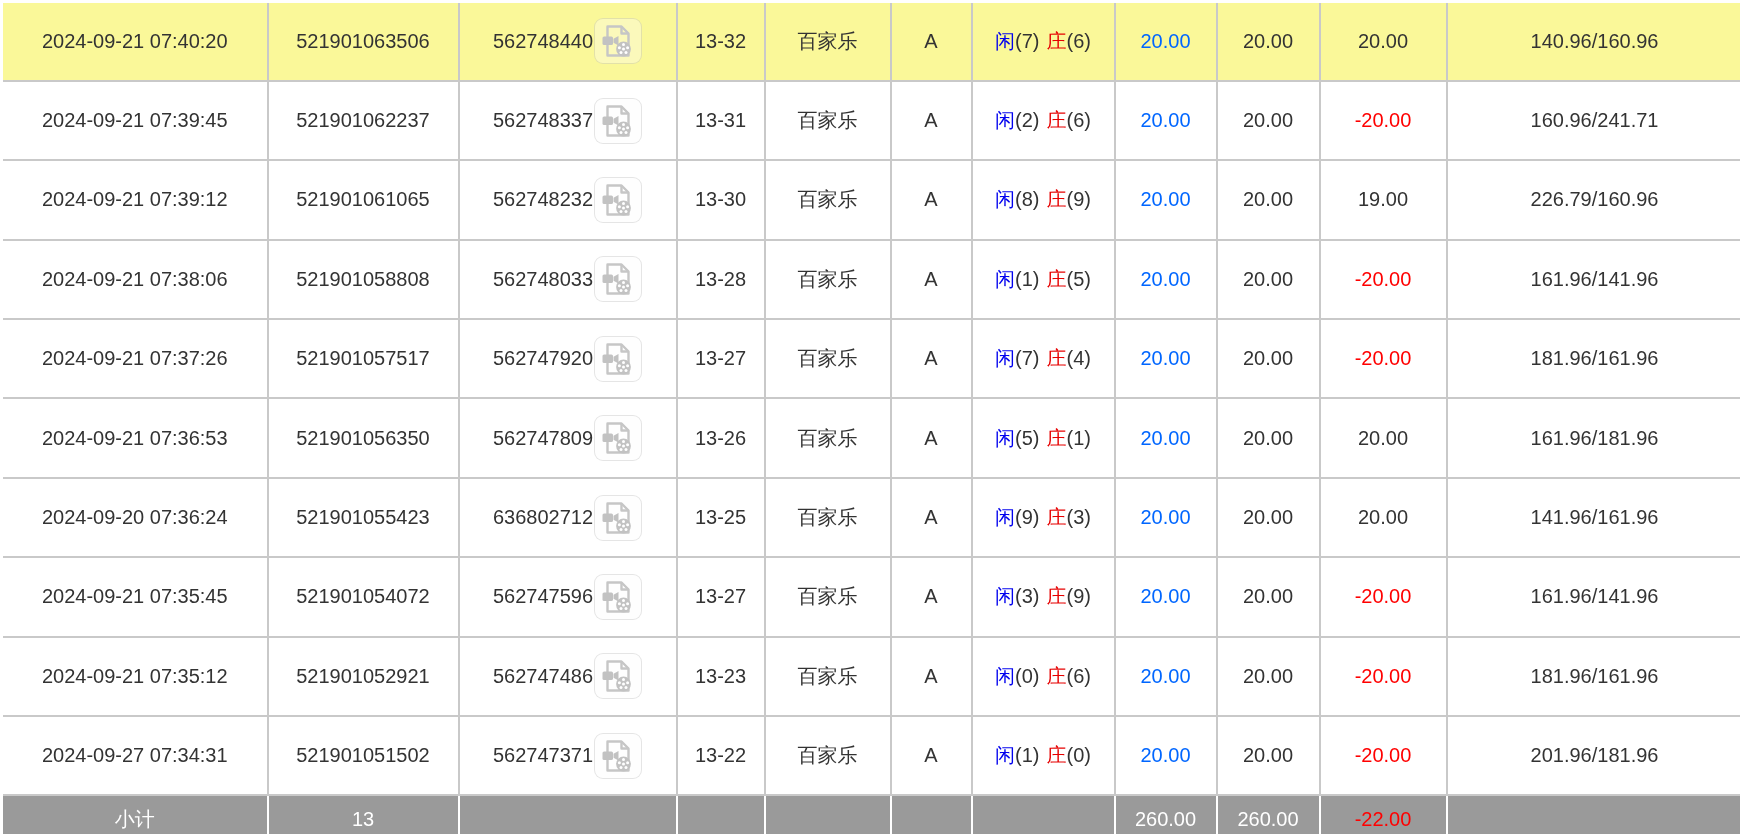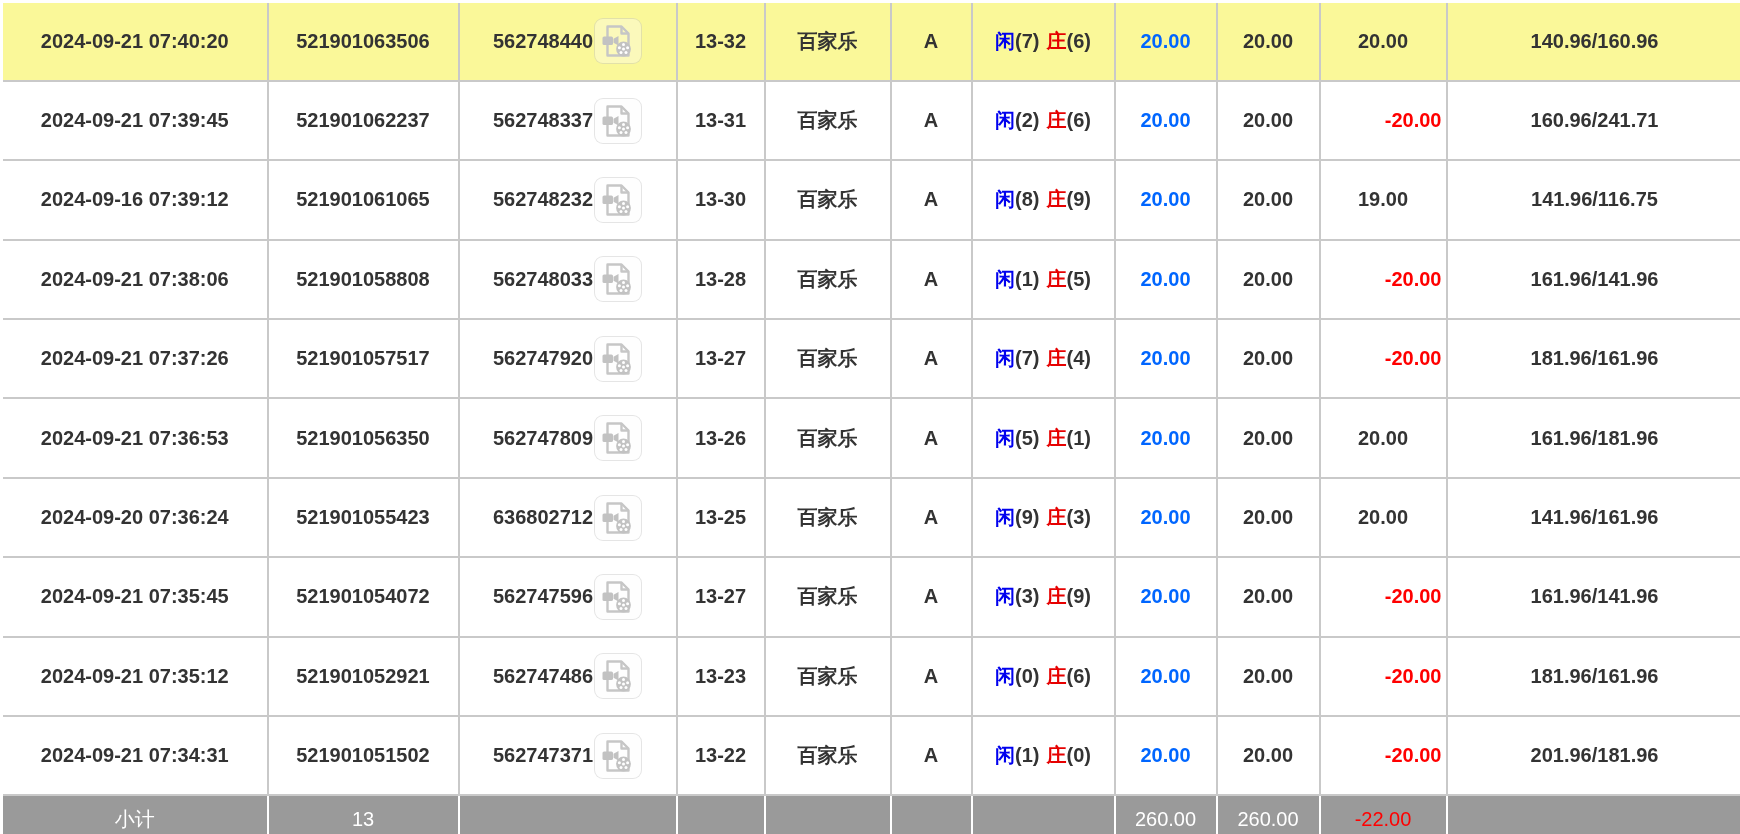--- a/index.html
+++ b/index.html
@@ -10,21 +10,21 @@
   body{
     width:1740px;height:834px;overflow:hidden;background:#fff;
     font-family:"Liberation Sans","DejaVu Sans",sans-serif;
     color:var(--text);
   }
   table.records{
     width:1740px;table-layout:fixed;border-collapse:collapse;
     border-top:3px solid #fff;border-left:3px solid #fff;
     font-size:20px;
   }
-  tbody tr.data{height:79.4px;font-weight:bold;}
+  tbody tr.data{height:79.4px;}
   tbody tr.data.hl td{background:var(--hl);}
   td{
     border:2px solid var(--border);
     text-align:center;vertical-align:middle;
     overflow:hidden;white-space:nowrap;
     padding:0 4px;
   }
   td:last-child{border-right:none;}
   
   .cell-serial{display:flex;align-items:center;justify-content:center;gap:1px;}
@@ -34,21 +34,21 @@
     background:rgba(252,252,252,0.35);
     display:inline-flex;align-items:center;justify-content:center;
     padding:0;cursor:pointer;flex:0 0 auto;
   }
   .vbtn svg{display:block;}
   
   .res-p{color:var(--pblue);}
   .res-b{color:var(--bred);margin-left:7px;}
   .res-n{color:var(--text);}
   a.bet-link{color:var(--link);text-decoration:none;cursor:pointer;}
-  .js-winloss.neg{color:var(--neg);text-align:right;}
+  .js-winloss.neg{color:var(--neg);}
   
   tfoot tr{height:48px;}
   tfoot td{
     background:var(--fbg);color:var(--ftext);
     border:2px solid #fff;border-top:2px solid var(--border);
   }
   tfoot td.neg-total{color:var(--neg);}
 </style>
 </head>
 <body>
@@ -134,21 +134,21 @@
       <span class="res-p">闲</span><span class="res-n">(2)</span><span class="res-b">庄</span><span class="res-n">(6)</span>
     </td>
     <td>
       <a class="bet-link">20.00</a>
     </td>
     <td>20.00</td>
     <td class="js-winloss neg">-20.00</td>
     <td>160.96/241.71</td>
   </tr>
       <tr class="data">
-    <td>2024-09-16 07:39:12</td>
+    <td>2024-09-21 07:39:12</td>
     <td>521901061065</td>
     <td>
       <span class="cell-serial">
         <span>562748232</span>
         <button class="vbtn">
           <svg width="36" height="36" viewBox="0 0 36 36" fill="none">
             <path d="M7.5 3.5 H21.5 L28.5 10.5 V32.5 H7.5 Z" stroke="#C6C6C6" stroke-width="2.4" fill="none" stroke-linejoin="round"></path>
             <path d="M21.5 3.5 V10.5 H28.5" stroke="#C6C6C6" stroke-width="2.4" fill="none" stroke-linejoin="round"></path>
             <rect x="2.5" y="13.5" width="10.5" height="8.5" rx="1.6" fill="#C2C2C2"></rect>
             <polygon points="13.5,15.8 18.5,13 18.5,22.5 13.5,19.8" fill="#C2C2C2"></polygon>
@@ -167,21 +167,21 @@
     <td>百家乐</td>
     <td>A</td>
     <td>
       <span class="res-p">闲</span><span class="res-n">(8)</span><span class="res-b">庄</span><span class="res-n">(9)</span>
     </td>
     <td>
       <a class="bet-link">20.00</a>
     </td>
     <td>20.00</td>
     <td class="js-winloss">19.00</td>
-    <td>141.96/116.75</td>
+    <td>226.79/160.96</td>
   </tr>
       <tr class="data">
     <td>2024-09-21 07:38:06</td>
     <td>521901058808</td>
     <td>
       <span class="cell-serial">
         <span>562748033</span>
         <button class="vbtn">
           <svg width="36" height="36" viewBox="0 0 36 36" fill="none">
             <path d="M7.5 3.5 H21.5 L28.5 10.5 V32.5 H7.5 Z" stroke="#C6C6C6" stroke-width="2.4" fill="none" stroke-linejoin="round"></path>
@@ -386,21 +386,21 @@
       <span class="res-p">闲</span><span class="res-n">(0)</span><span class="res-b">庄</span><span class="res-n">(6)</span>
     </td>
     <td>
       <a class="bet-link">20.00</a>
     </td>
     <td>20.00</td>
     <td class="js-winloss neg">-20.00</td>
     <td>181.96/161.96</td>
   </tr>
       <tr class="data">
-    <td>2024-09-21 07:34:31</td>
+    <td>2024-09-27 07:34:31</td>
     <td>521901051502</td>
     <td>
       <span class="cell-serial">
         <span>562747371</span>
         <button class="vbtn">
           <svg width="36" height="36" viewBox="0 0 36 36" fill="none">
             <path d="M7.5 3.5 H21.5 L28.5 10.5 V32.5 H7.5 Z" stroke="#C6C6C6" stroke-width="2.4" fill="none" stroke-linejoin="round"></path>
             <path d="M21.5 3.5 V10.5 H28.5" stroke="#C6C6C6" stroke-width="2.4" fill="none" stroke-linejoin="round"></path>
             <rect x="2.5" y="13.5" width="10.5" height="8.5" rx="1.6" fill="#C2C2C2"></rect>
             <polygon points="13.5,15.8 18.5,13 18.5,22.5 13.5,19.8" fill="#C2C2C2"></polygon>

